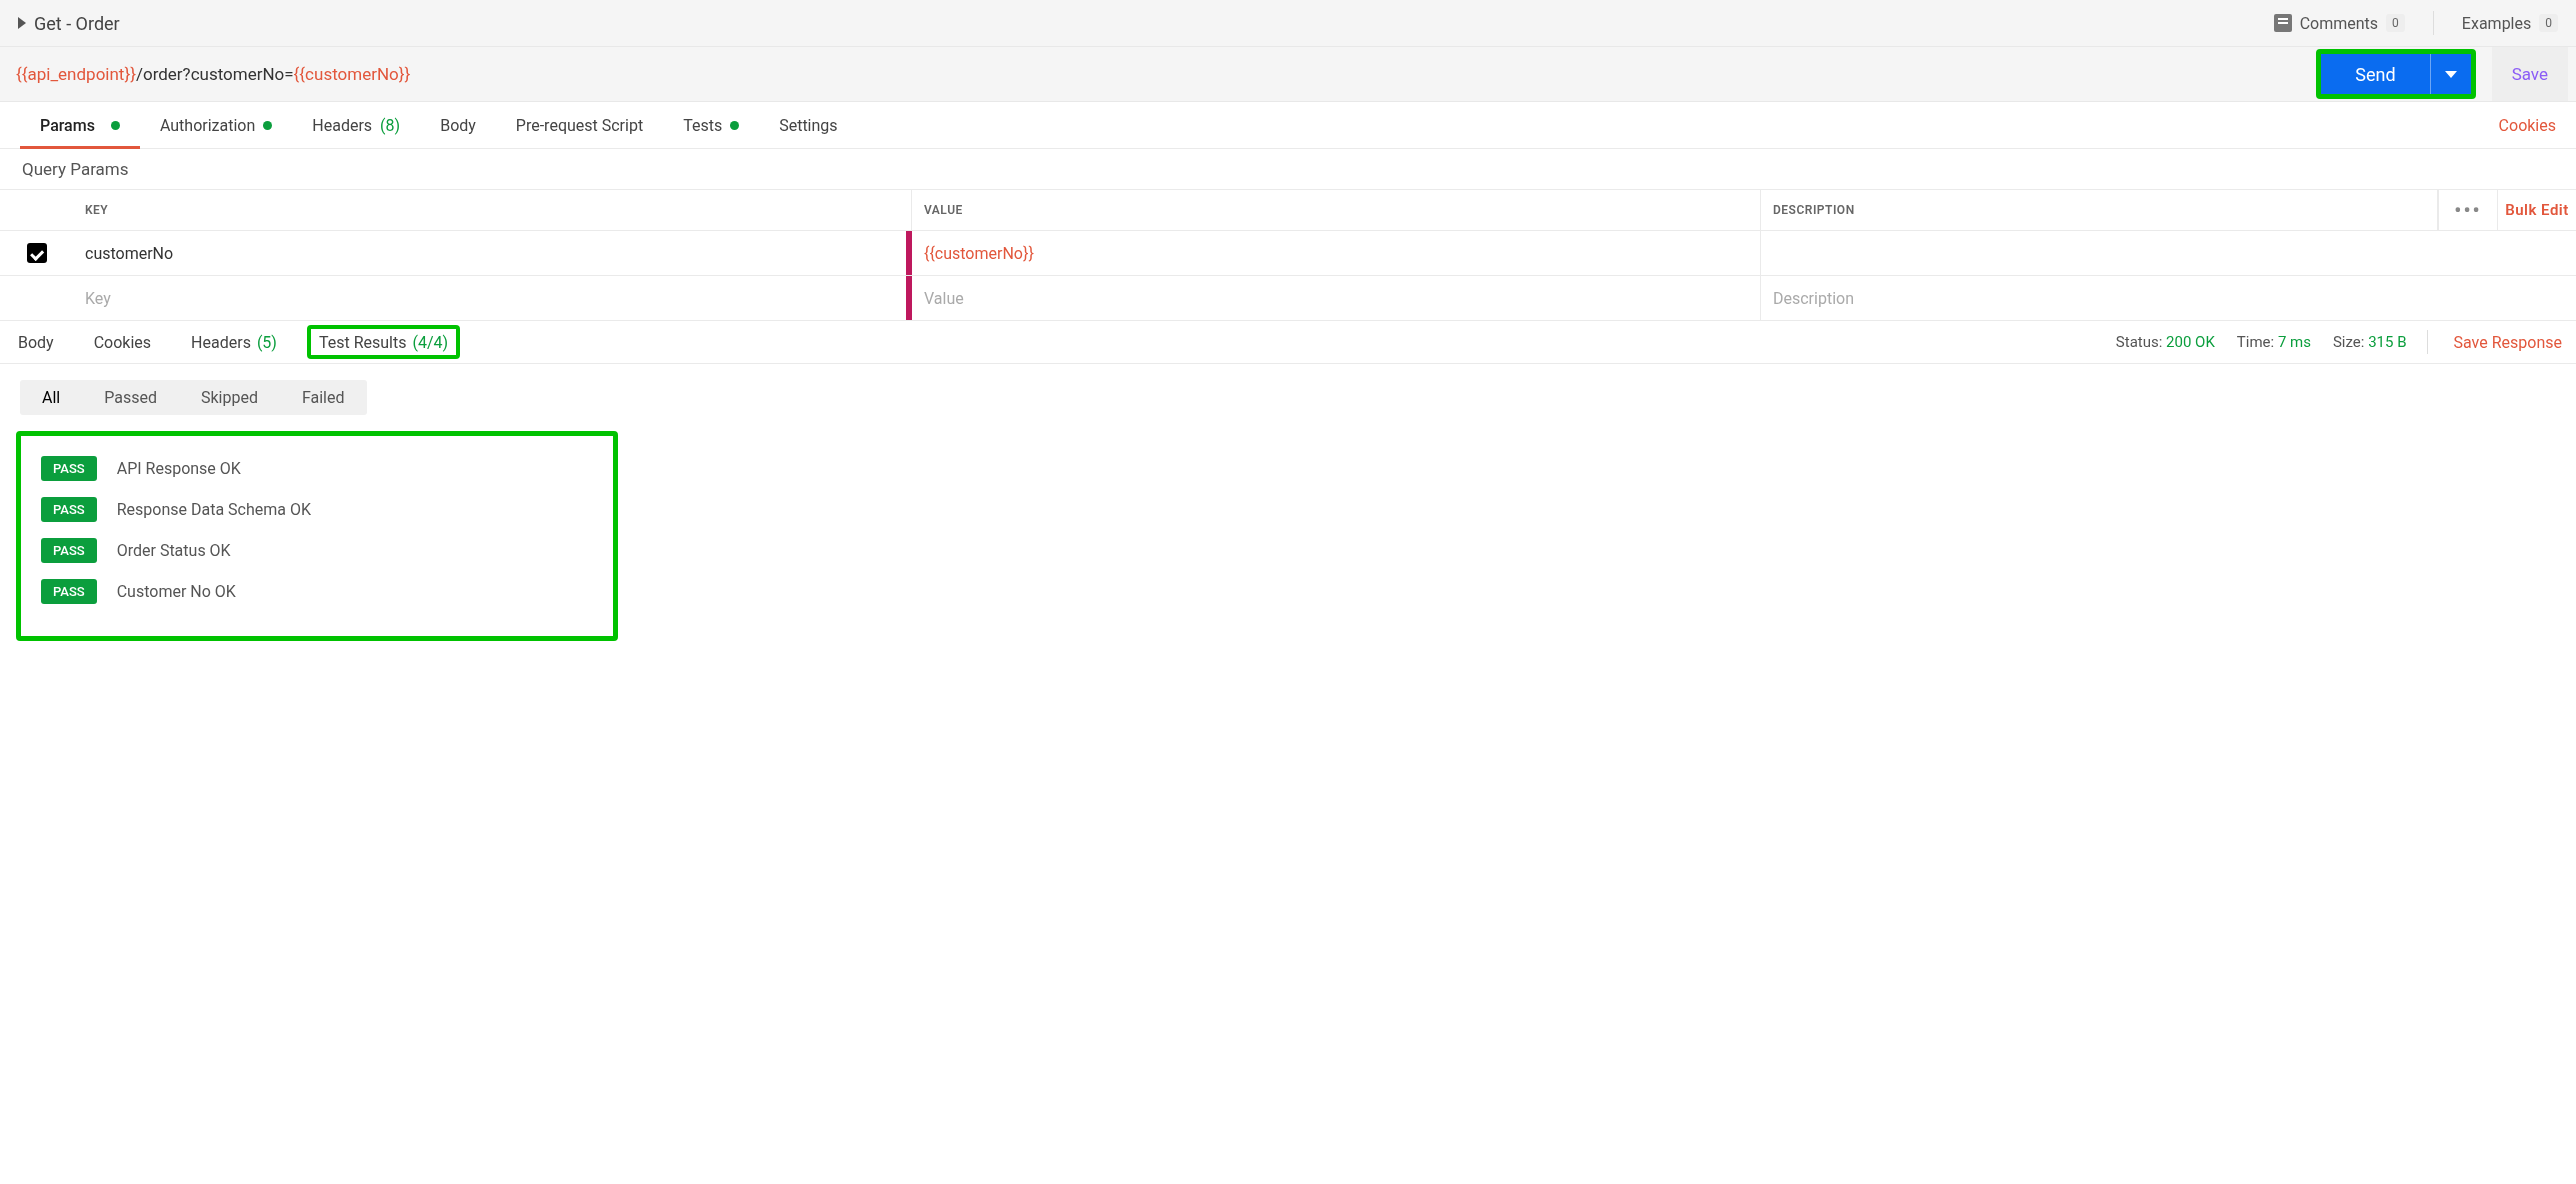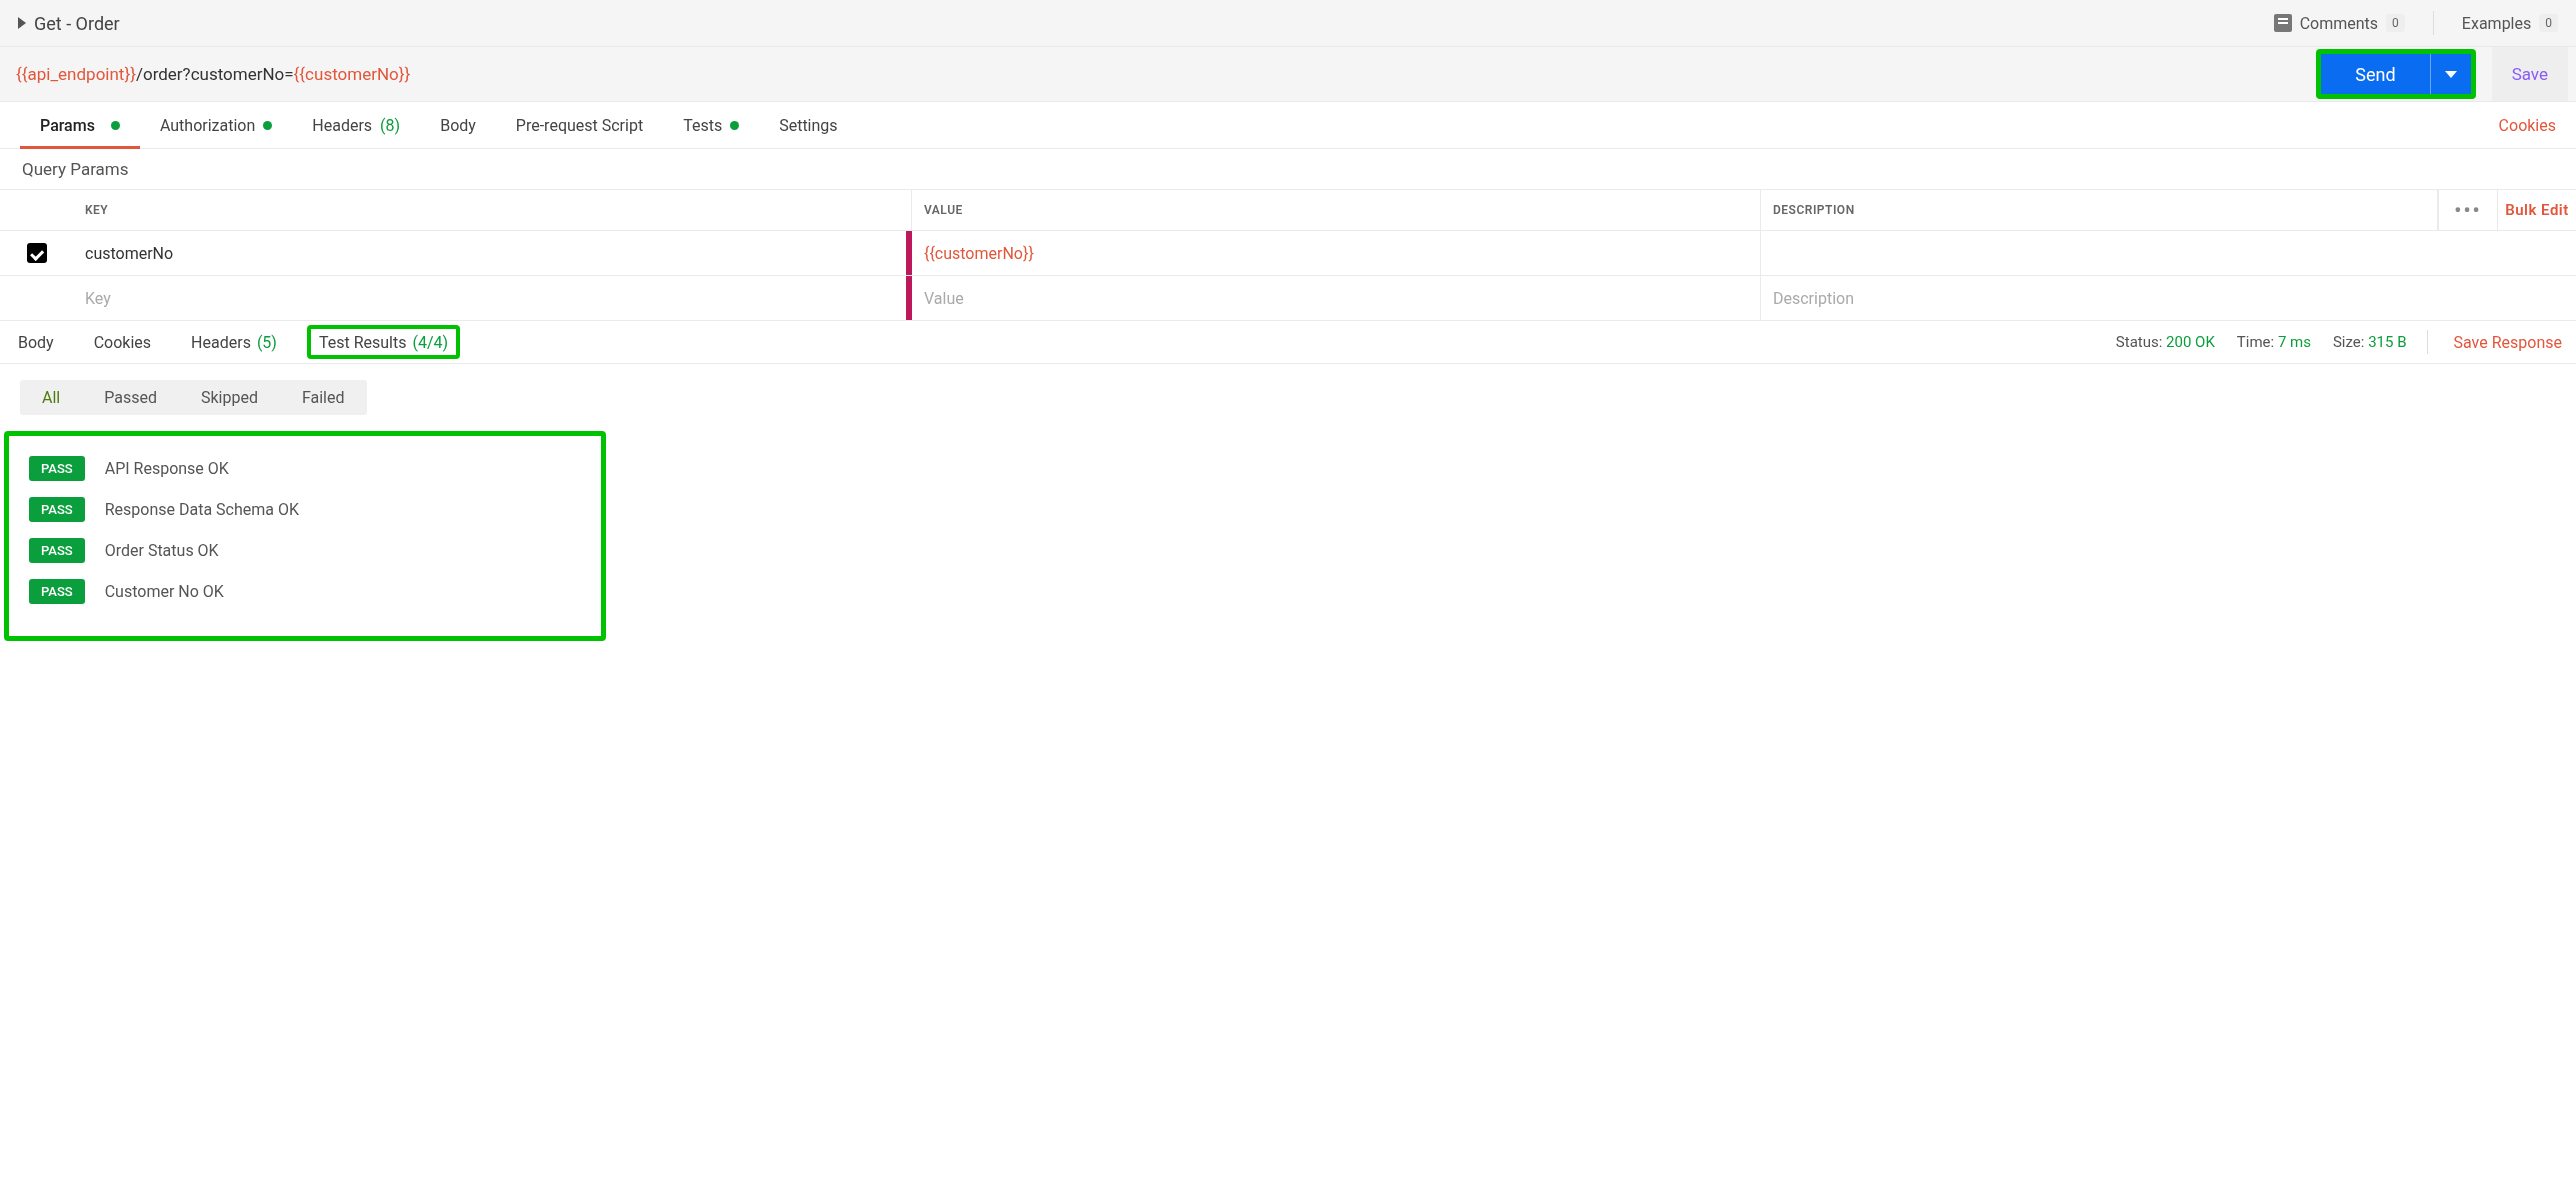--- a/index.html
+++ b/index.html
@@ -59,23 +59,23 @@
 .resp-bar { display:flex; align-items:center; border-bottom:1px solid #eaeaea; padding:0 8px; height:43px; font-size:16px; color:#444; background:#fff; gap:20px; }
 .resp-tab { padding:0 10px; cursor:pointer; display:flex; align-items:center; gap:6px; height:34px; }
 .resp-tab .cnt { color:#0b9e3d; }
 .highlight-box { border:4px solid #00c200; border-radius:4px; padding:0 8px; }
 .resp-meta { display:flex; align-items:center; gap:22px; font-size:15px; color:#555;justify-content:center; }
 .resp-meta .val { color:#0b9e3d; }
 .save-resp { color:#e2573c; font-size:16px; padding:0 6px; }
 
 .filter-tabs { display:flex; align-items:center; margin:16px 20px; background:#f0f0f0; border-radius:3px; width:fit-content; }
 .filter-tab { padding:8px 22px; font-size:16px; color:#555; cursor:pointer; }
-.filter-tab.active { color:#4d7c0f; }
-
-.results-box { border:5px solid #00c200; border-radius:4px; margin:6px 4px; width:602px; padding:4px 20px 16px 20px; }
+.filter-tab.active { color:#000000; }
+
+.results-box { border:5px solid #00c200; border-radius:4px; margin:6px 16px; width:602px; padding:4px 20px 16px 20px; }
 .result-row { display:flex; align-items:center; gap:20px; margin:16px 0; }
 .pass-badge { background:#0b9e3d; color:#fff; font-size:13px; padding:5px 12px; border-radius:3px; font-weight:500; }
 .result-name { font-size:16px; color:#555; }
 </style>
 </head>
 <body>
 
 <div class="top-bar">
   <div class="top-left">
     <div class="caret-right"></div>

